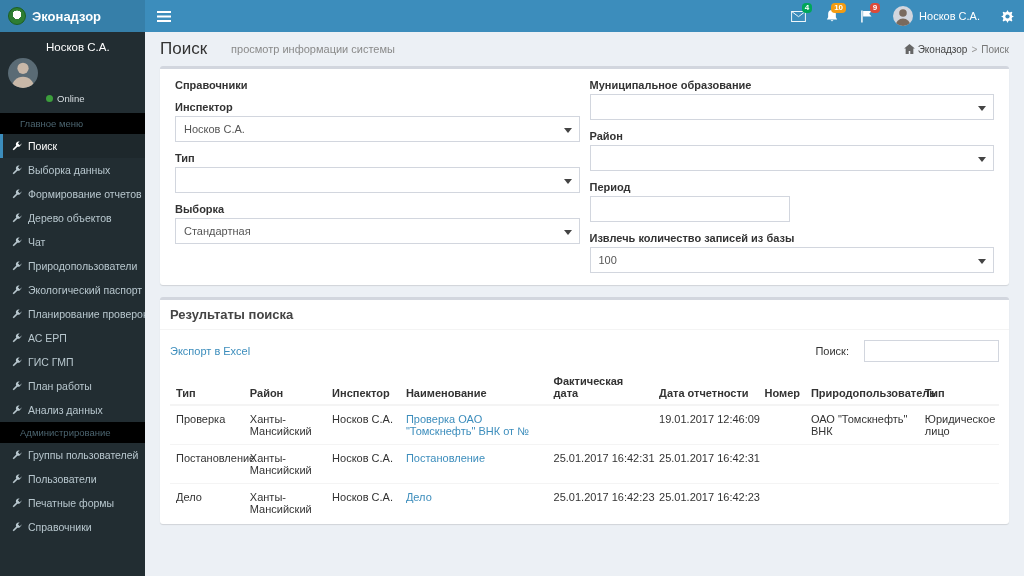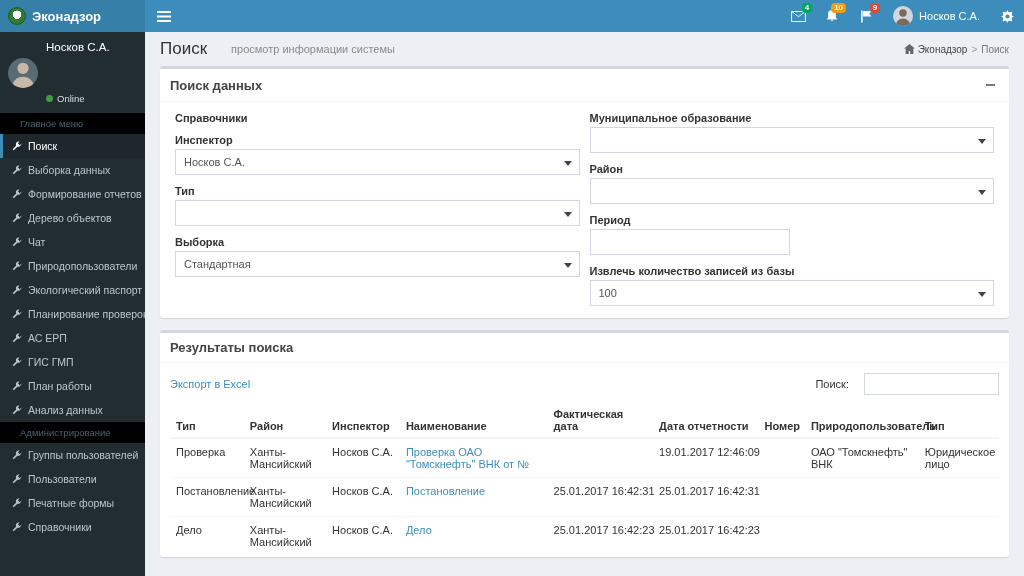--- a/index.html
+++ b/index.html
@@ -263,26 +263,20 @@
             <path d="M7 0L0 6h2v7h4V9h2v4h4V6h2z" fill="#666"></path>
           </svg>
         <span>Эконадзор</span>
       </span>
       <span class="sep">&gt;</span>
       <span>Поиск</span>
     </div>
   </div>
 
   <section class="box">
-    <div class="box-header">
-      <span class="box-title">Поиск данных</span>
-      <span class="collapse-btn">
-        <span class="minus-glyph"></span>
-      </span>
-    </div>
     <div class="box-body">
       <div class="form-grid">
         <div class="form-col">
           <div class="form-group">
             <label class="form-label">Справочники</label>
           </div>
           <div class="form-group">
             <label class="form-label">Инспектор</label>
             <div class="select-box">
               <span>Носков С.А.</span>

